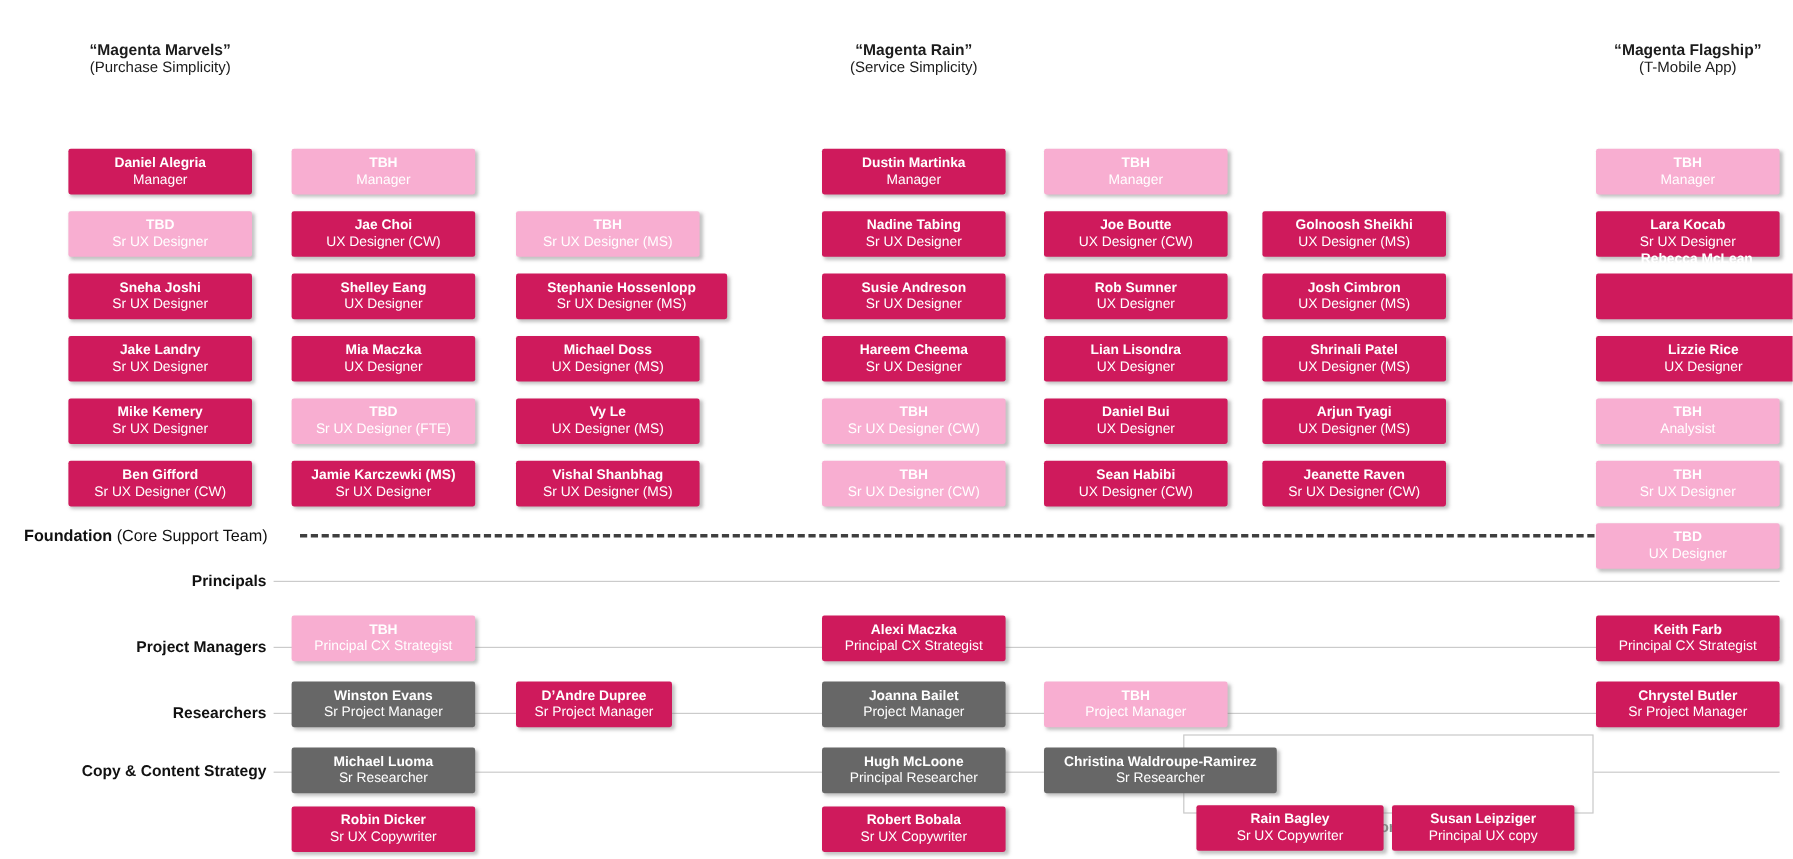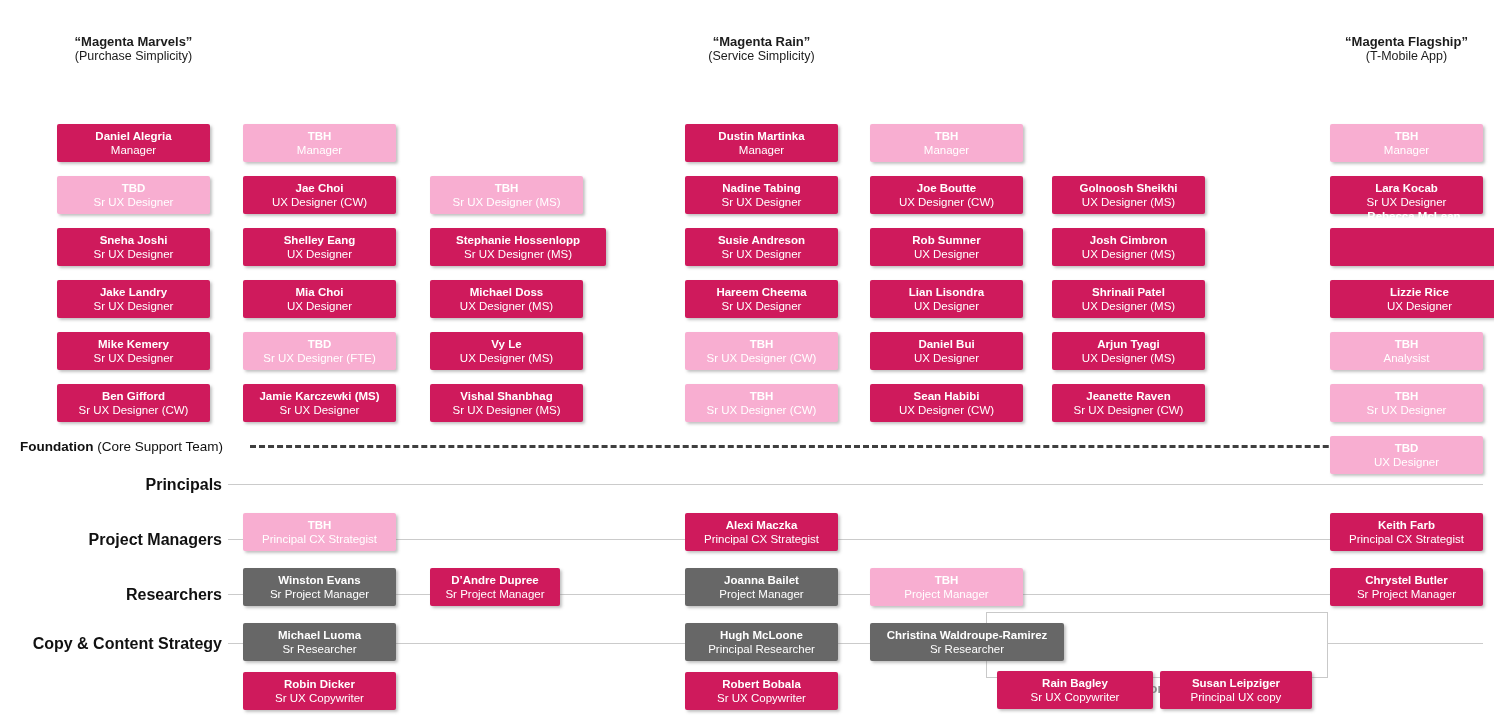--- a/index.html
+++ b/index.html
@@ -23,21 +23,21 @@
   .style-magenta{background:#CF1A5C;}
   .style-pink{background:#F8AED1;}
   .style-gray{background:#676767;}
 
   .dashed-line{position:absolute;height:0;border-top:3px dashed #3F3F3F;z-index:1;}
   .row-line{position:absolute;height:1px;background:#CBCBCB;z-index:1;}
 
   .foundation-header{position:absolute;left:20px;top:439px;font-size:13.5px;color:#111;}
   .foundation-header .fh-bold{font-weight:bold;}
 
-  .row-label{position:absolute;left:0;width:222px;text-align:right;font-size:16px;font-weight:bold;color:#111;}
+  .row-label{position:absolute;left:0;width:222px;text-align:right;font-size:13px;font-weight:bold;color:#111;}
 
   .unassigned-container{position:absolute;border:1px solid #c9c9c9;background:#ffffff;z-index:2;}
   .unassigned-caption{position:absolute;text-align:center;font-size:12.5px;font-weight:bold;color:#8C8C8C;}
 </style>
 </head>
 <body>
 
 <div class="canvas">
 
   <div id="teams">
@@ -75,21 +75,21 @@
       </div>
       <div class="person-box style-magenta" style="left: 243px; top: 128px; width: 153px;">
         <div class="p-name">Jae Choi</div>
         <div class="p-role">UX Designer (CW)</div>
       </div>
       <div class="person-box style-magenta" style="left: 243px; top: 180px; width: 153px;">
         <div class="p-name">Shelley Eang</div>
         <div class="p-role">UX Designer</div>
       </div>
       <div class="person-box style-magenta" style="left: 243px; top: 232px; width: 153px;">
-        <div class="p-name">Mia Choi</div>
+        <div class="p-name">Mia Maczka</div>
         <div class="p-role">UX Designer</div>
       </div>
       <div class="person-box style-pink" style="left: 243px; top: 284px; width: 153px;">
         <div class="p-name">TBD</div>
         <div class="p-role">Sr UX Designer (FTE)</div>
       </div>
       <div class="person-box style-magenta" style="left: 243px; top: 336px; width: 153px;">
         <div class="p-name">Jamie Karczewki (MS)</div>
         <div class="p-role">Sr UX Designer</div>
       </div>

